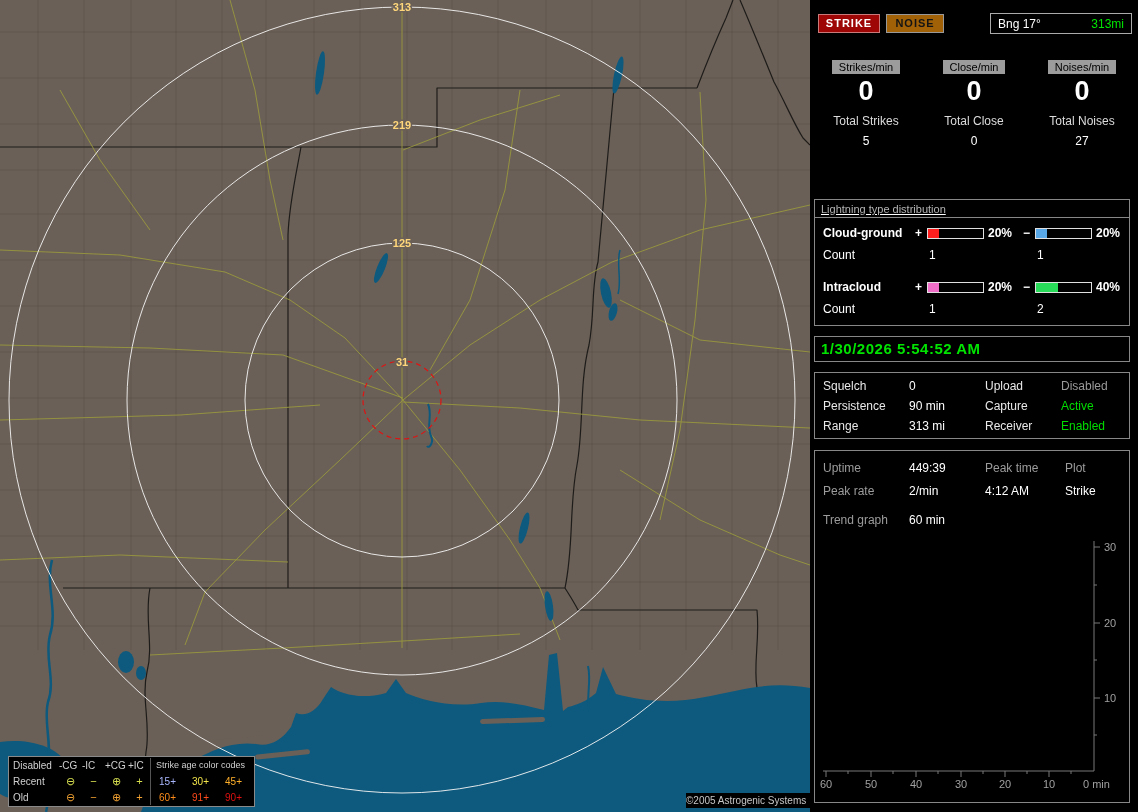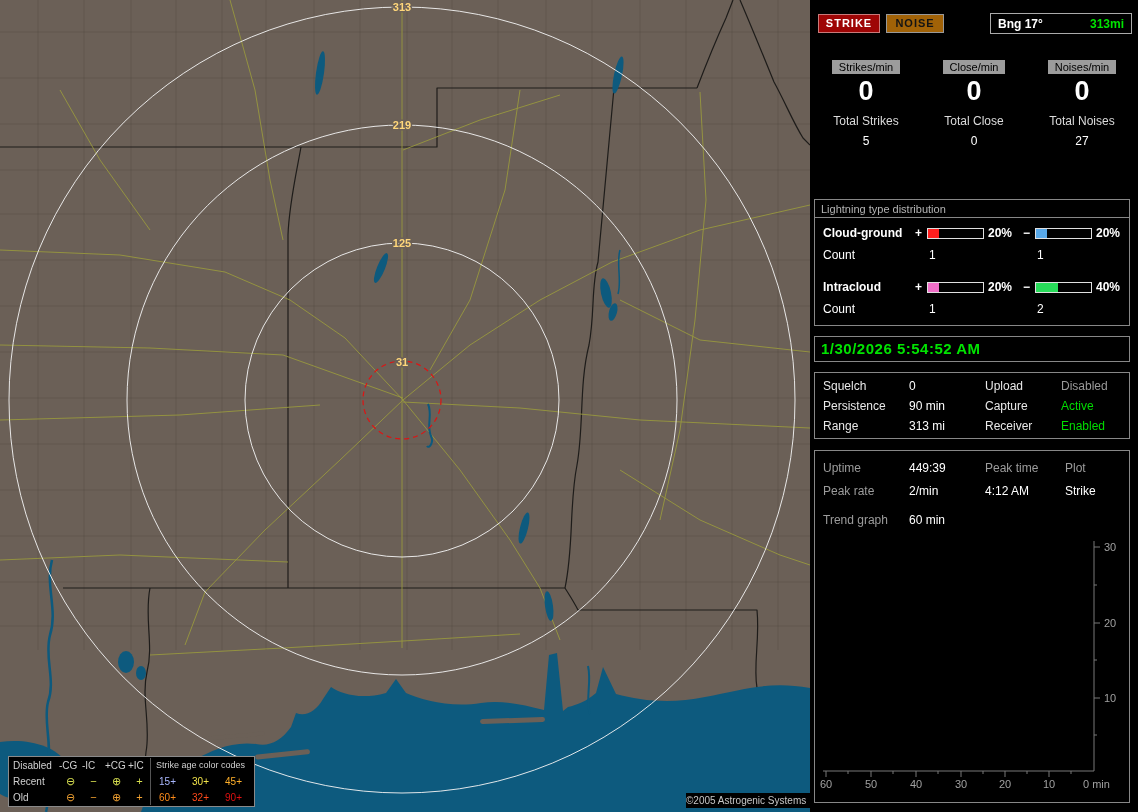--- a/index.html
+++ b/index.html
@@ -26,32 +26,32 @@
   .lc-age{width:33px;text-align:center;}
 
   
   .side{position:absolute;left:812px;top:0;width:326px;height:812px;background:#000;color:#fff;font-size:12px;}
   .btn{position:absolute;height:19px;line-height:17px;text-align:center;font-size:11px;font-weight:bold;
        border:1px solid #999;box-sizing:border-box;letter-spacing:1px;cursor:pointer;}
   #btnStrike{left:6px;top:14px;width:62px;background:#9e0505;color:#fff;border-color:#c87a7a;}
   #btnNoise{left:74px;top:14px;width:58px;background:#a16207;color:#141414;}
   .bngbox{position:absolute;left:178px;top:13px;width:142px;height:21px;border:1px solid #aaa;
           box-sizing:border-box;display:flex;justify-content:space-between;align-items:center;
-          padding:0 7px;font-weight:bold;font-size:12px;}
+          padding:0 7px;font-weight:normal;font-size:12px;}
   .bng-rng{color:#00e400;}
 
   .counters{position:absolute;left:0;top:60px;width:326px;display:flex;}
   .counter{width:108px;text-align:center;}
   .chip{display:inline-block;background:#9c9c9c;color:#000;font-size:11px;padding:1px 7px;}
   .rate{font-size:27px;font-weight:bold;line-height:30px;margin-top:2px;color:#fff;}
   .tlabel{font-size:12px;color:#dcdcdc;margin-top:8px;}
   .tvalue{font-size:12px;color:#fff;margin-top:6px;}
 
   .box{position:absolute;left:2px;width:316px;border:1px solid #878787;box-sizing:border-box;background:#000;}
-  #distBox{top:199px;height:127px;}
+  #distBox{top:199px;height:127px;text-decoration:underline;}
   .dist-title{font-size:11px;color:#b4b4b4;padding:3px 6px 2px 6px;border-bottom:1px solid #878787;}
   .drow{position:absolute;left:0;width:100%;height:14px;font-size:12px;line-height:13px;}
   .d-label{position:absolute;left:8px;font-weight:bold;text-align:center;}
   .d-sign1{position:absolute;left:100px;font-weight:bold;}
   .d-bar{position:absolute;top:1px;width:57px;height:11px;border:1px solid #e0e0e0;box-sizing:border-box;background:#000;}
   .d-bar1{left:112px;}
   .d-bar2{left:220px;}
   .fill{height:100%;width:0;}
   .d-pct1{position:absolute;left:173px;font-weight:bold;}
   .d-sign2{position:absolute;left:208px;font-weight:bold;}
@@ -172,21 +172,21 @@
         <span class="lc-age" style="color: rgb(242, 228, 74);">30+</span>
         <span class="lc-age" style="color: rgb(255, 176, 42);">45+</span>
       </div>
       <div class="lrow">
         <span class="lc-head">Old</span>
         <span class="lc-sym" style="color: rgb(240, 160, 48);">⊖</span>
         <span class="lc-sym" style="color: rgb(240, 160, 48);">−</span>
         <span class="lc-sym" style="color: rgb(240, 160, 48);">⊕</span>
         <span class="lc-sym" style="color: rgb(240, 160, 48);">+</span>
         <span class="lc-age" style="color: rgb(255, 140, 26);">60+</span>
-        <span class="lc-age" style="color: rgb(255, 74, 26);">32+</span>
+        <span class="lc-age" style="color: rgb(255, 74, 26);">91+</span>
         <span class="lc-age" style="color: rgb(224, 16, 16);">90+</span>
       </div>
     </div>
 
     <div class="copyright">©2005 Astrogenic Systems</div>
   </div>
 
   <div class="side">
 
     <div class="btn" id="btnStrike">STRIKE</div>

